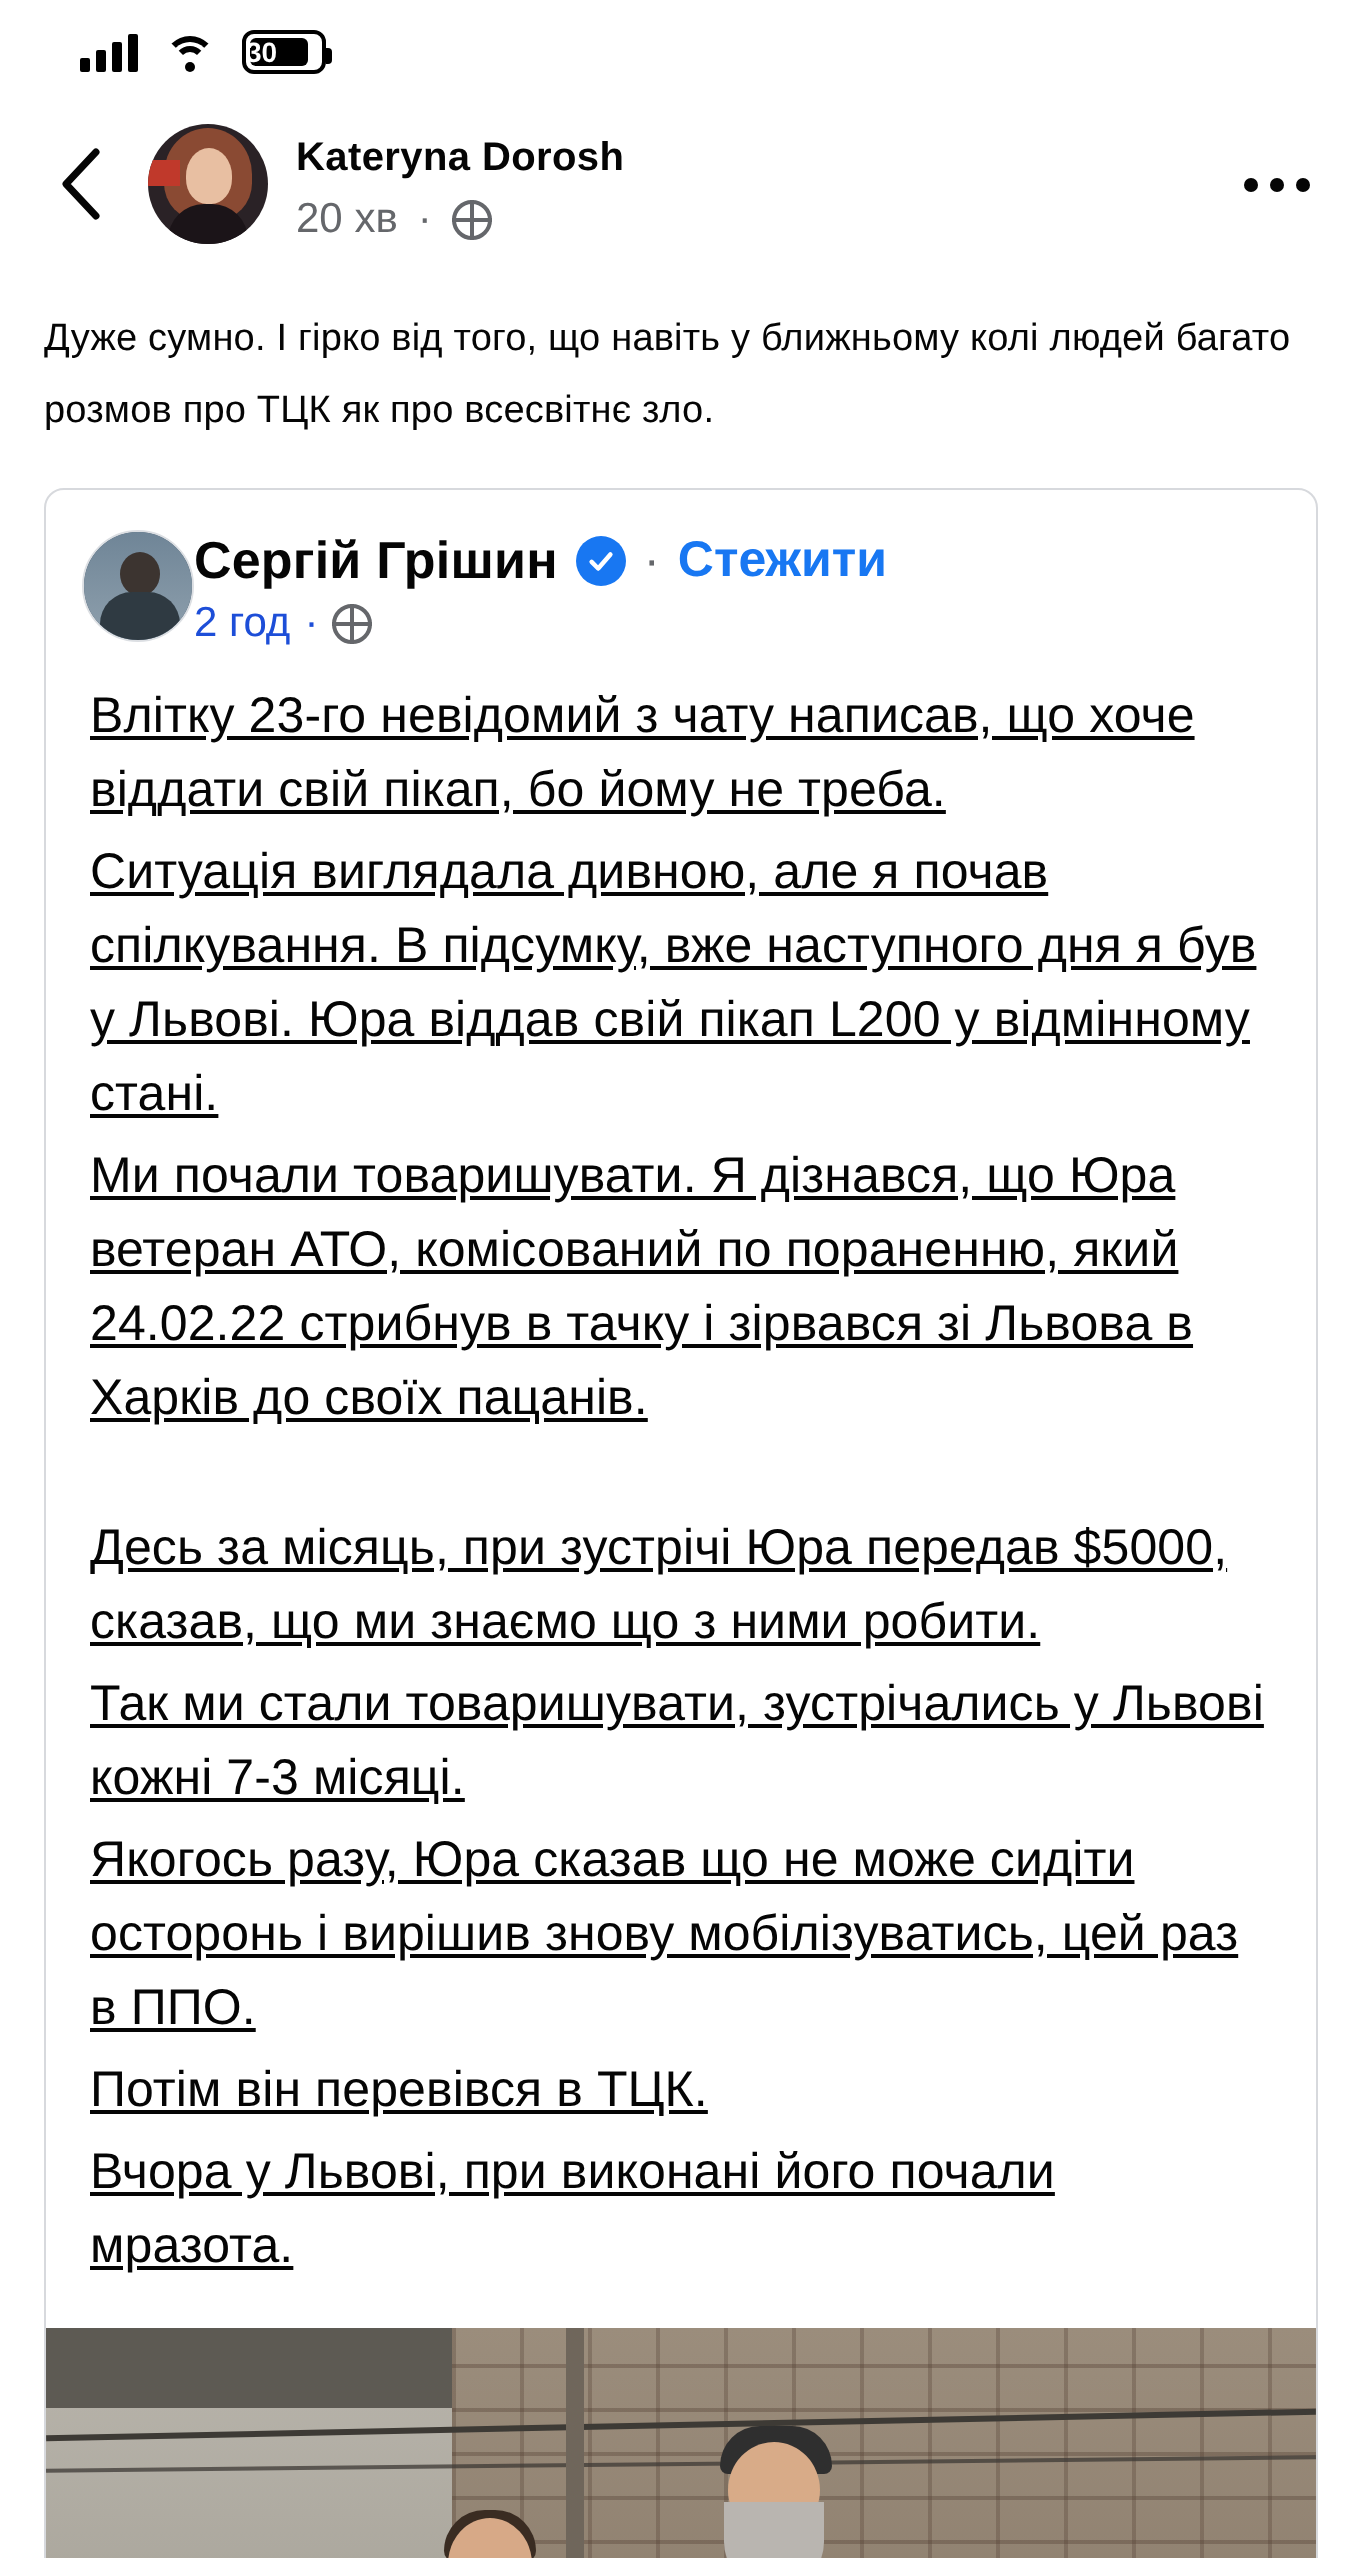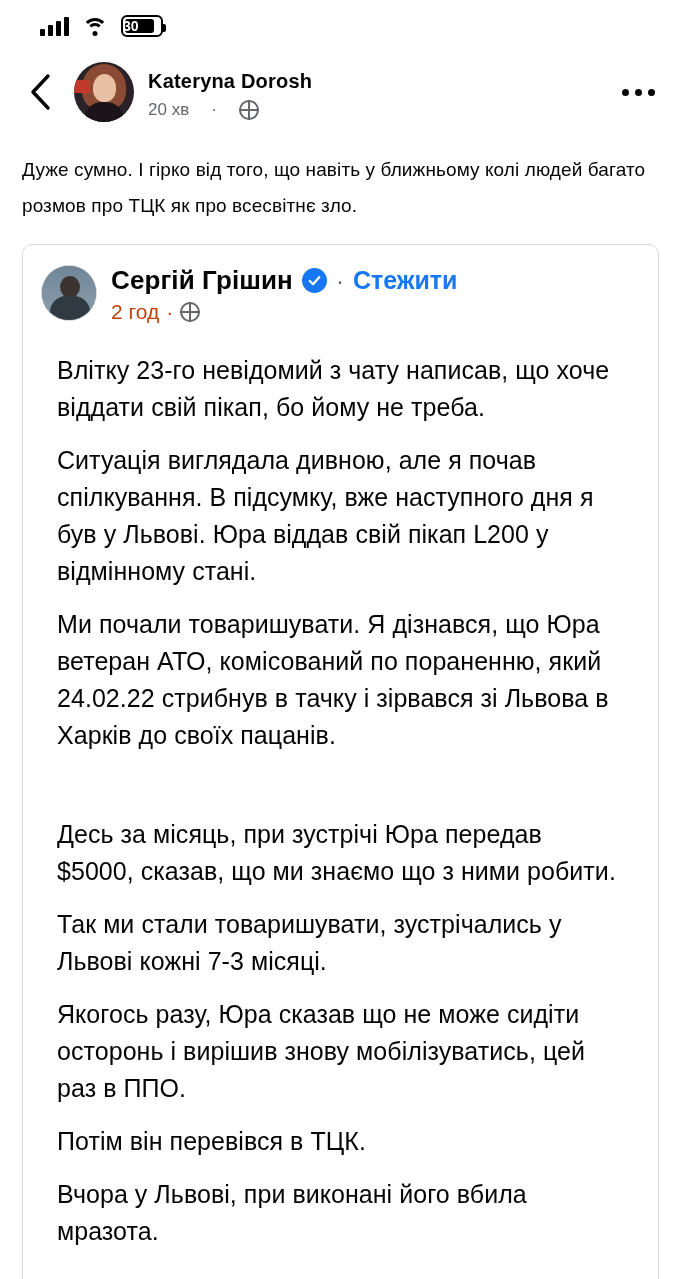--- a/index.html
+++ b/index.html
@@ -103,22 +103,22 @@
   .avatar-main .redbox {
     position: absolute; left: 0; top: 18px; width: 16px; height: 13px;
     background: #c0392b;
   }
   .hdr-text { flex: 1; min-width: 0; }
   .hdr-name {
     font-size: 20px; font-weight: bold; color: #050505;
     line-height: 32px; letter-spacing: 0.2px;
   }
   .hdr-meta {
-    display: flex; align-items: center; gap: 22px;
-    font-size: 17px; color: #65676b; margin-top: 3px;
+    display: flex; align-items: center; gap: 10px;
+    font-size: 21px; color: #65676b; margin-top: 3px;
   }
   .globe {
     width: 20px; height: 20px; border: 2px solid #65676b; border-radius: 50%;
     position: relative; display: inline-block;
   }
   .globe:before {
     content: ""; position: absolute; left: 50%; top: -2px; width: 0; height: 20px;
     border-left: 2px solid #65676b; transform: translateX(-50%);
   }
   .globe:after {
@@ -141,21 +141,21 @@
 
   
   .shared-card {
     margin: 4px 22px 0 22px;
     border: 1px solid #d7d9dd;
     border-radius: 10px;
     overflow: hidden;
     background: #fff;
   }
   .shared-head {
-    display: flex; align-items: flex-start; gap: 14px;
+    display: flex; align-items: flex-start; 
     padding: 20px 18px 6px 18px;
   }
   .avatar-shared {
     width: 56px; height: 56px; border-radius: 50%;
     flex: 0 0 56px; overflow: hidden; position: relative;
     background: #4e6375; border: 1px solid #dcdfe3;
   }
   .avatar-shared .sky { position: absolute; inset: 0; background: linear-gradient(#6f8597, #8fa0ad); }
   .avatar-shared .head2 {
     position: absolute; left: 18px; top: 10px; width: 20px; height: 22px;
@@ -173,27 +173,27 @@
   .verified {
     width: 25px; height: 25px; border-radius: 50%; background: #1877f2;
     display: inline-flex; align-items: center; justify-content: center;
     flex: 0 0 25px;
   }
   .verified svg { display: block; }
   .sep-dot { color: #65676b; font-size: 24px; line-height: 24px; }
   .follow-link { color: #1877f2; font-size: 25px; font-weight: bold; }
   .shared-meta {
     display: flex; align-items: center; gap: 7px;
-    font-size: 21px; color: #c2410c; margin-top: 4px;
+    font-size: 21px; color: #1d4ed8; margin-top: 4px;
   }
   .shared-body {
     font-size: 25px; line-height: 37px; color: #050505;
     padding: 6px 18px 18px 18px; letter-spacing: 0.05px;
   }
-  .shared-body p { margin: 16px; }
+  .shared-body p { margin: 4px; text-decoration: underline; }
   .shared-body .gap { height: 30px; }
 
   
   .photo {
     position: relative;
     width: 100%;
     height: 395px;
     overflow: hidden;
     background: #6d6a63;
   }
@@ -319,21 +319,21 @@
 
   <div class="shared-body">
     <p>Влітку 23-го невідомий з чату написав, що хоче віддати свій пікап, бо йому не треба.</p>
     <p>Ситуація виглядала дивною, але я почав спілкування. В підсумку, вже наступного дня я був у Львові. Юра віддав свій пікап L200 у відмінному стані.</p>
     <p>Ми почали товаришувати. Я дізнався, що Юра ветеран АТО, комісований по пораненню, який 24.02.22 стрибнув в тачку і зірвався зі Львова в Харків до своїх пацанів.</p>
     <div class="gap"></div>
     <p>Десь за місяць, при зустрічі Юра передав $5000, сказав, що ми знаємо що з ними робити.</p>
     <p>Так ми стали товаришувати, зустрічались у Львові кожні 7-3 місяці.</p>
     <p>Якогось разу, Юра сказав що не може сидіти осторонь і вирішив знову мобілізуватись, цей раз в ППО.</p>
     <p>Потім він перевівся в ТЦК.</p>
-    <p>Вчора у Львові, при виконані його вбила мразота.</p>
+    <p>Вчора у Львові, при виконані його почали мразота.</p>
   </div>
 
   <div class="photo">
     <div class="ph-wall-left"></div>
     <div class="ph-brick"></div>
     <div class="ph-wire"></div>
     <div class="ph-wire b"></div>
     <div class="ph-pipe"></div>
 
     <div class="ph-truck-cab"></div>

